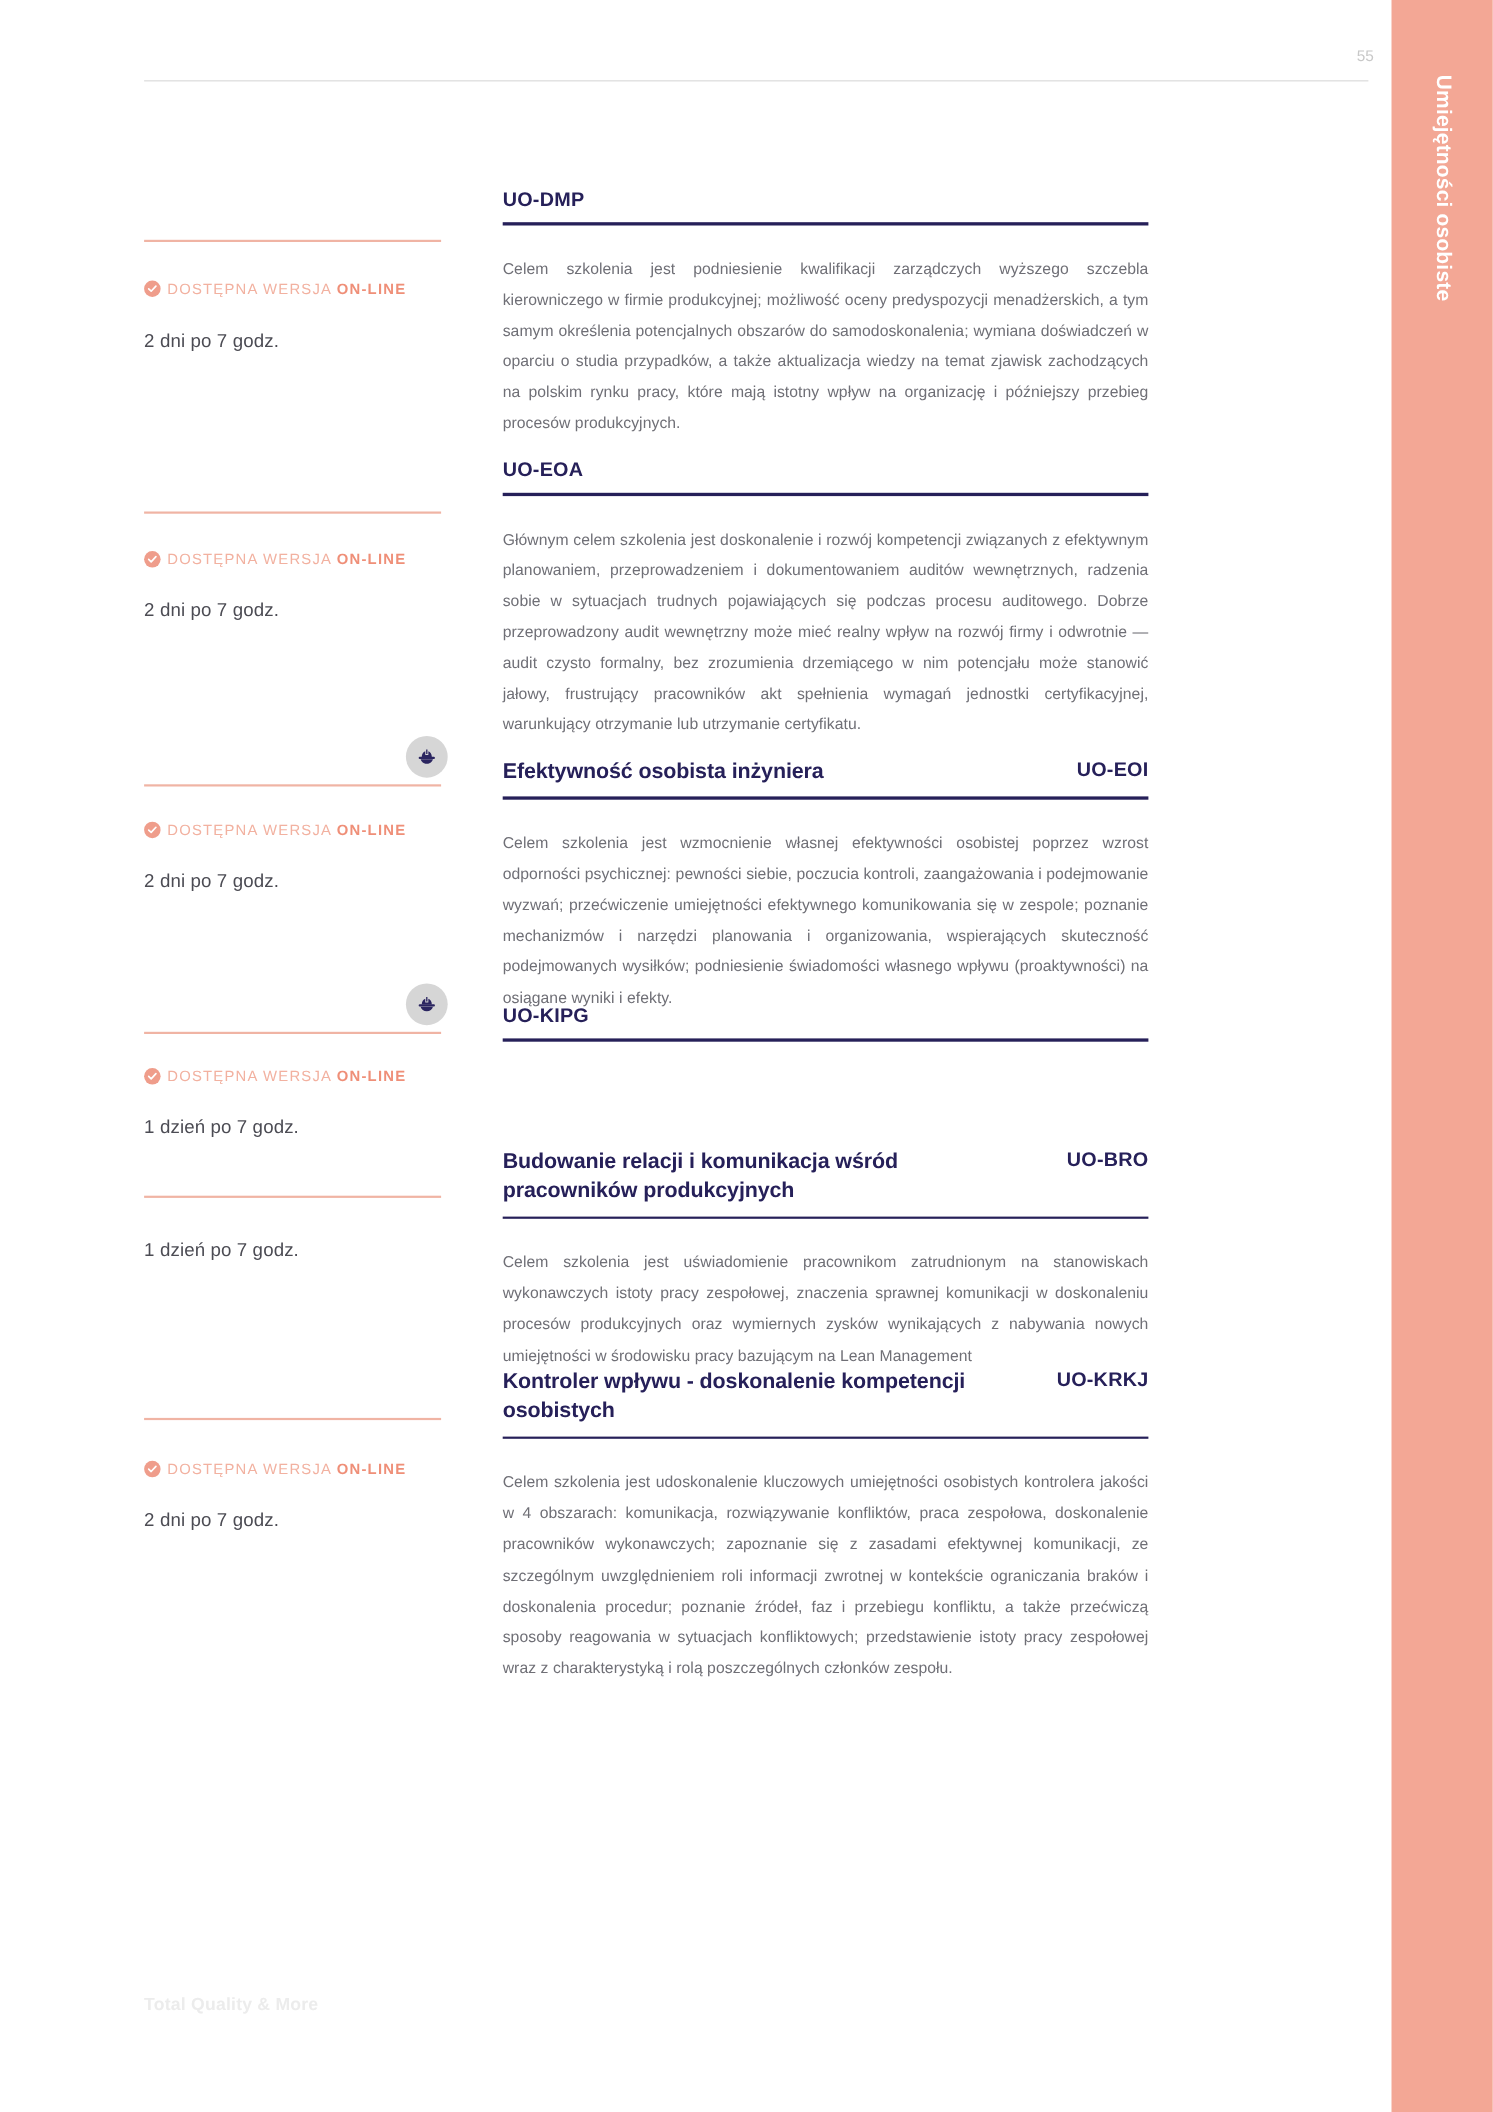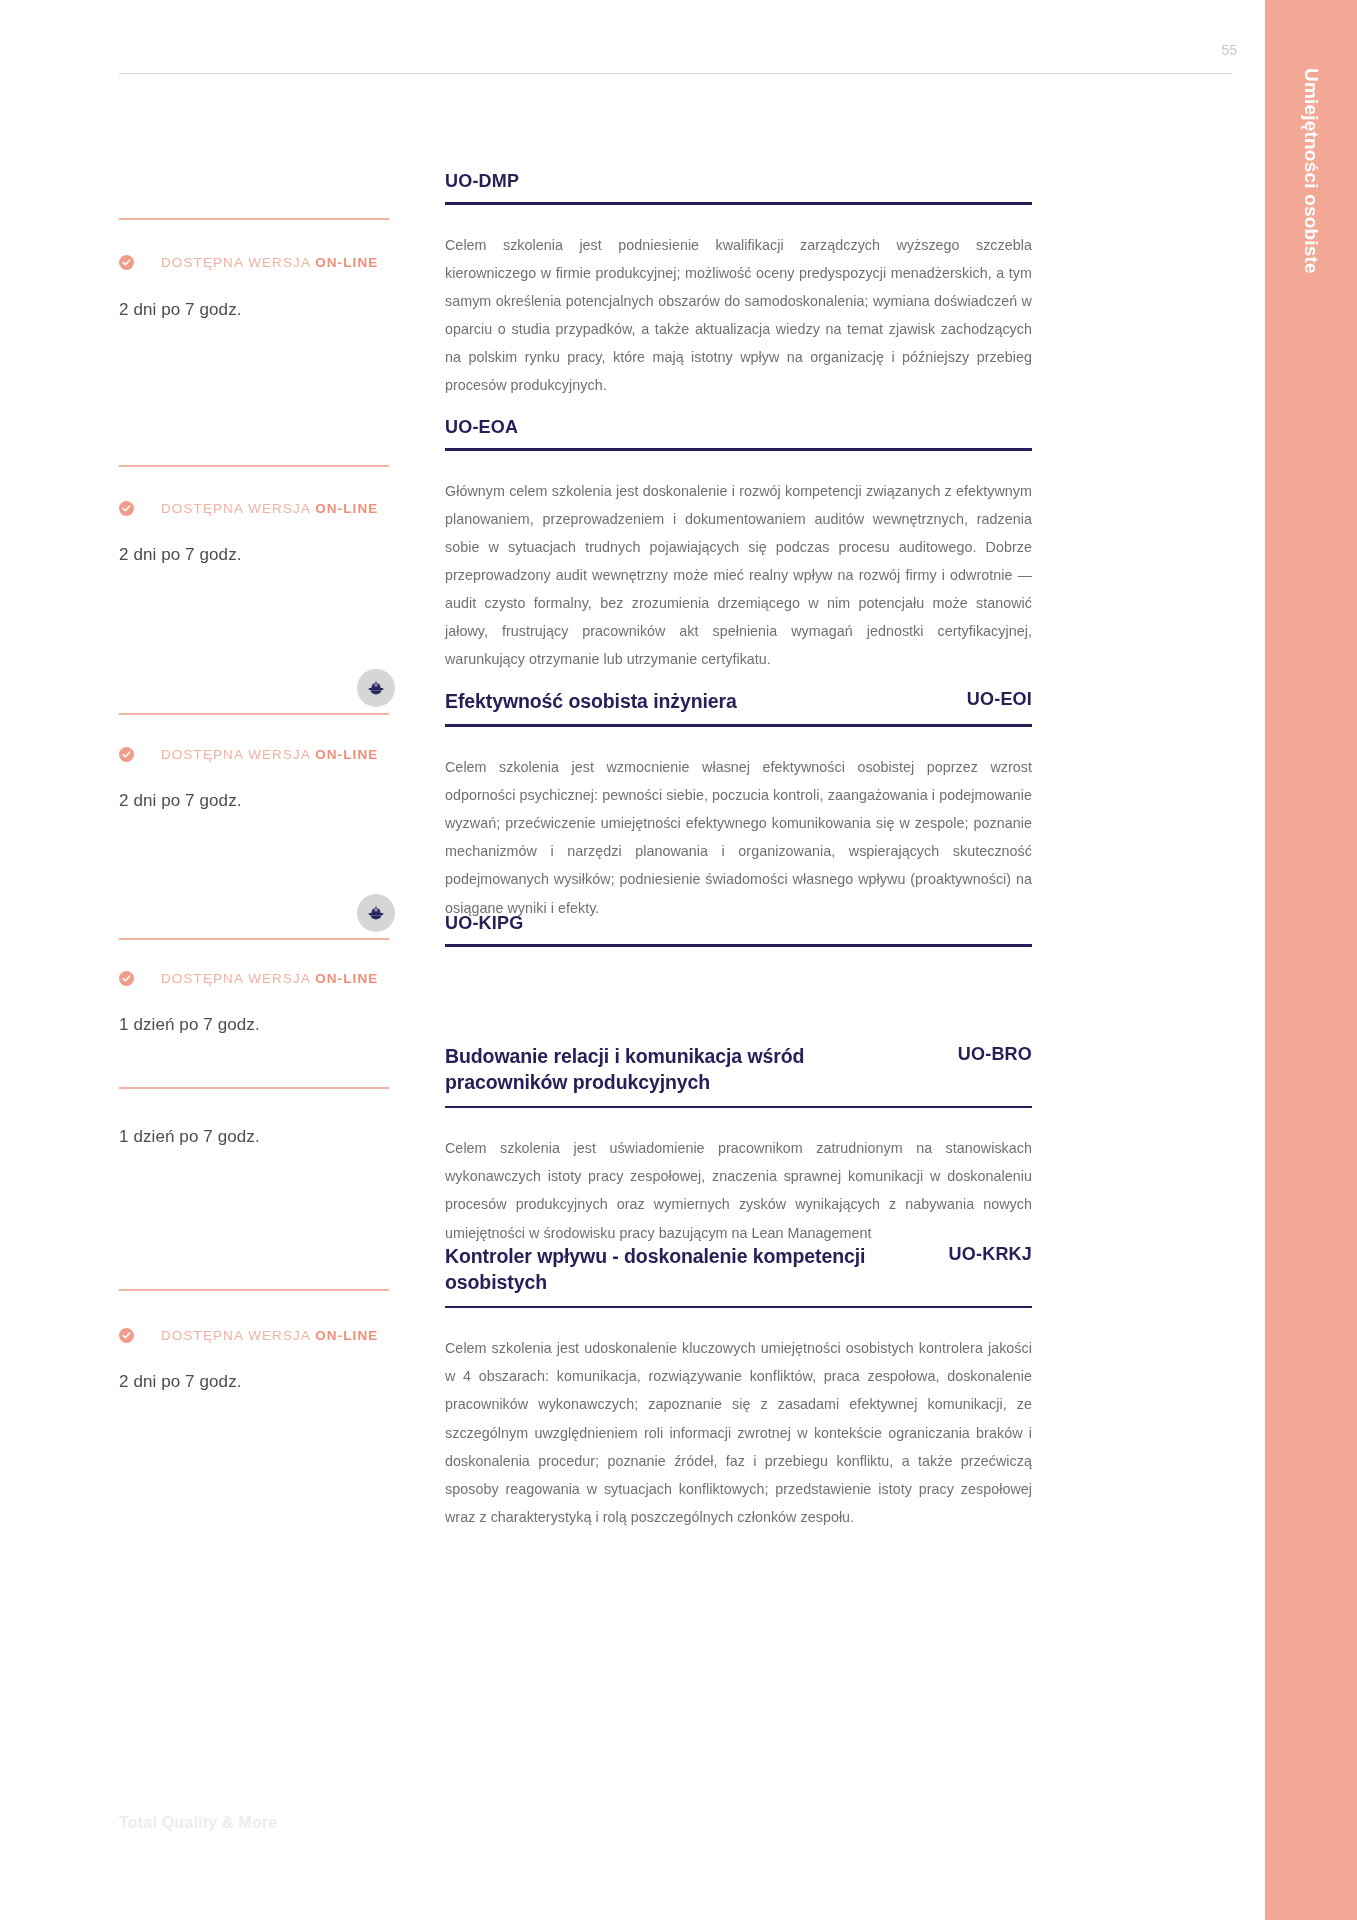--- a/index.html
+++ b/index.html
@@ -32,21 +32,21 @@
     font-weight: bold;
     color: #ffffff;
     letter-spacing: 0.2px;
     white-space: nowrap;
   }
 
   
   .page {
     position: absolute;
     top: 0;
-    left: 4px;
+    left: 16px;
     width: 1265px;
     height: 1700px;
     padding: 4px;
   }
 
   .page-number {
     position: absolute;
     top: 42px;
     right: 32px;
     font-size: 14px;
@@ -97,21 +97,21 @@
     align-items: center;
     justify-content: center;
   }
   .helmet-badge svg { display: block; }
 
   .online-badge {
     position: absolute;
     left: 0;
     display: flex;
     align-items: center;
-    gap: 27px;
+    gap: 6px;
     white-space: nowrap;
   }
   .check-circle {
     width: 15px;
     height: 15px;
     border-radius: 50%;
     background: #ef9d8b;
     display: flex;
     align-items: center;
     justify-content: center;

